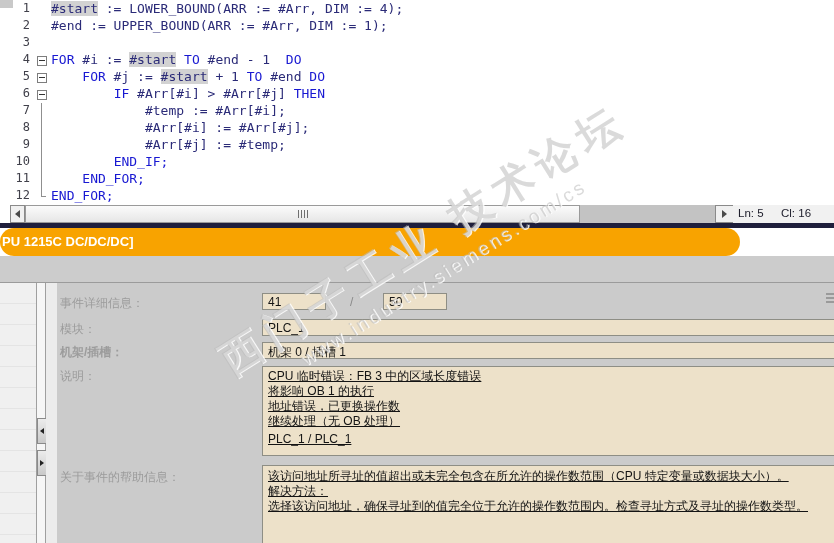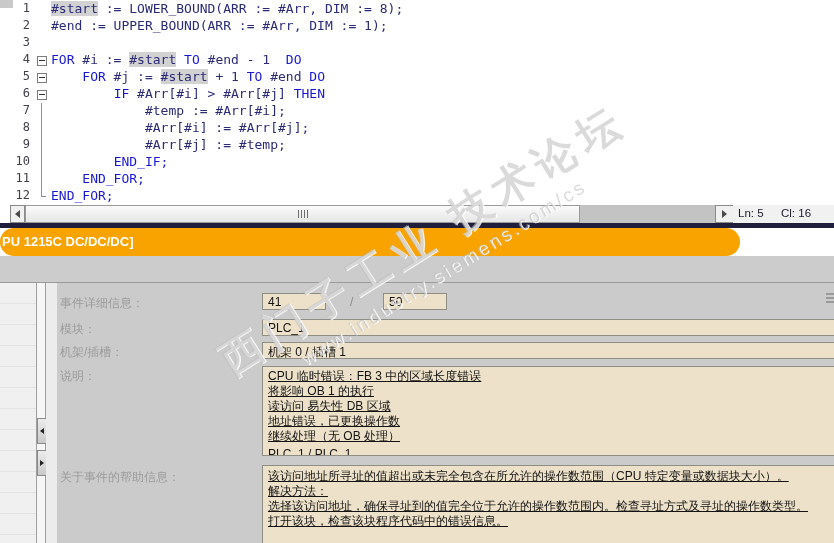--- a/index.html
+++ b/index.html
@@ -70,21 +70,21 @@
   .fbox.small{padding:1px 5px 0 5px;}
   #f-detail-1{left:262px;top:293px;width:64px;height:17px;}
   #f-detail-sep{position:absolute;left:350px;top:295px;font:12px "Liberation Sans",sans-serif;color:#8a8a8a;}
   #f-detail-2{left:383px;top:293px;width:64px;height:17px;}
   #f-module{left:262px;top:319px;width:576px;height:17px;}
   #f-rack{left:262px;top:342px;width:576px;height:17px;}
   #f-desc{left:262px;top:366px;width:576px;height:90px;padding:2px 5px;}
   #f-help{left:262px;top:465px;width:576px;height:100px;padding:3px 5px;}
   .tline{height:15px;line-height:15px;white-space:nowrap;text-decoration:underline;}
   .tline.blank{height:3px;}
-  #lbl-detail{top:295px;} #lbl-module{top:321px;} #lbl-rack{top:344px;}
+  #lbl-detail{top:295px;} #lbl-module{top:321px;} #lbl-rack{top:344px;font-weight:bold;}
   #lbl-desc{top:368px;} #lbl-help{top:469px;}
 
   
   #edge-frag{position:absolute;left:826px;top:293px;width:8px;}
   #edge-frag i{display:block;width:8px;height:2px;background:#9a9a9a;margin-bottom:2px;}
 
   
   #watermark{position:absolute;left:150px;top:212px;width:560px;text-align:center;
              transform:rotate(-32deg);pointer-events:none;z-index:50;
              color:rgba(187,187,187,0.55);text-shadow:1px 1px 0 rgba(255,255,255,0.85);}
@@ -95,21 +95,21 @@
 <body>
 
 <div id="root">
 
   <div id="editor">
     <div id="gutter-corner"></div>
     <div id="code-rows">
         <div class="crow">
           <span class="lnum">1</span>
           <span class="fold"></span>
-          <span class="ctext"><span class="h">#start</span><span> := LOWER_BOUND(ARR := #Arr, DIM := 8);</span></span>
+          <span class="ctext"><span class="h">#start</span><span> := LOWER_BOUND(ARR := #Arr, DIM := 4);</span></span>
         </div>
         <div class="crow">
           <span class="lnum">2</span>
           <span class="fold"></span>
           <span class="ctext"><span>#end := UPPER_BOUND(ARR := #Arr, DIM := 1);</span></span>
         </div>
         <div class="crow">
           <span class="lnum">3</span>
           <span class="fold"></span>
           <span class="ctext"></span>
@@ -224,31 +224,29 @@
   <div class="flabel" id="lbl-help">关于事件的帮助信息：</div>
 
   <div class="fbox small" id="f-detail-1">41</div>
   <span id="f-detail-sep">/</span>
   <div class="fbox small" id="f-detail-2">50</div>
   <div class="fbox small" id="f-module">PLC_1</div>
   <div class="fbox small" id="f-rack">机架 0 / 插槽 1</div>
   <div class="fbox" id="f-desc">
       <div class="tline">CPU 临时错误：FB 3 中的区域长度错误</div>
       <div class="tline">将影响 OB 1 的执行</div>
-      <div class="tline">读访问 易失性 DB 区域</div>
       <div class="tline">地址错误，已更换操作数</div>
       <div class="tline"> 继续处理（无 OB 处理）</div>
       <div class="tline blank"></div>
       <div class="tline">PLC_1 / PLC_1</div>
     </div>
   <div class="fbox" id="f-help">
       <div class="tline">该访问地址所寻址的值超出或未完全包含在所允许的操作数范围（CPU 特定变量或数据块大小）。</div>
       <div class="tline">解决方法：</div>
       <div class="tline">选择该访问地址，确保寻址到的值完全位于允许的操作数范围内。检查寻址方式及寻址的操作数类型。</div>
-      <div class="tline">打开该块，检查该块程序代码中的错误信息。</div>
     </div>
 
   <div id="edge-frag">
       <i></i>
       <i></i>
       <i></i>
     </div>
 
   <div id="watermark">
     <div id="wm1">西门子工业 技术论坛</div>

